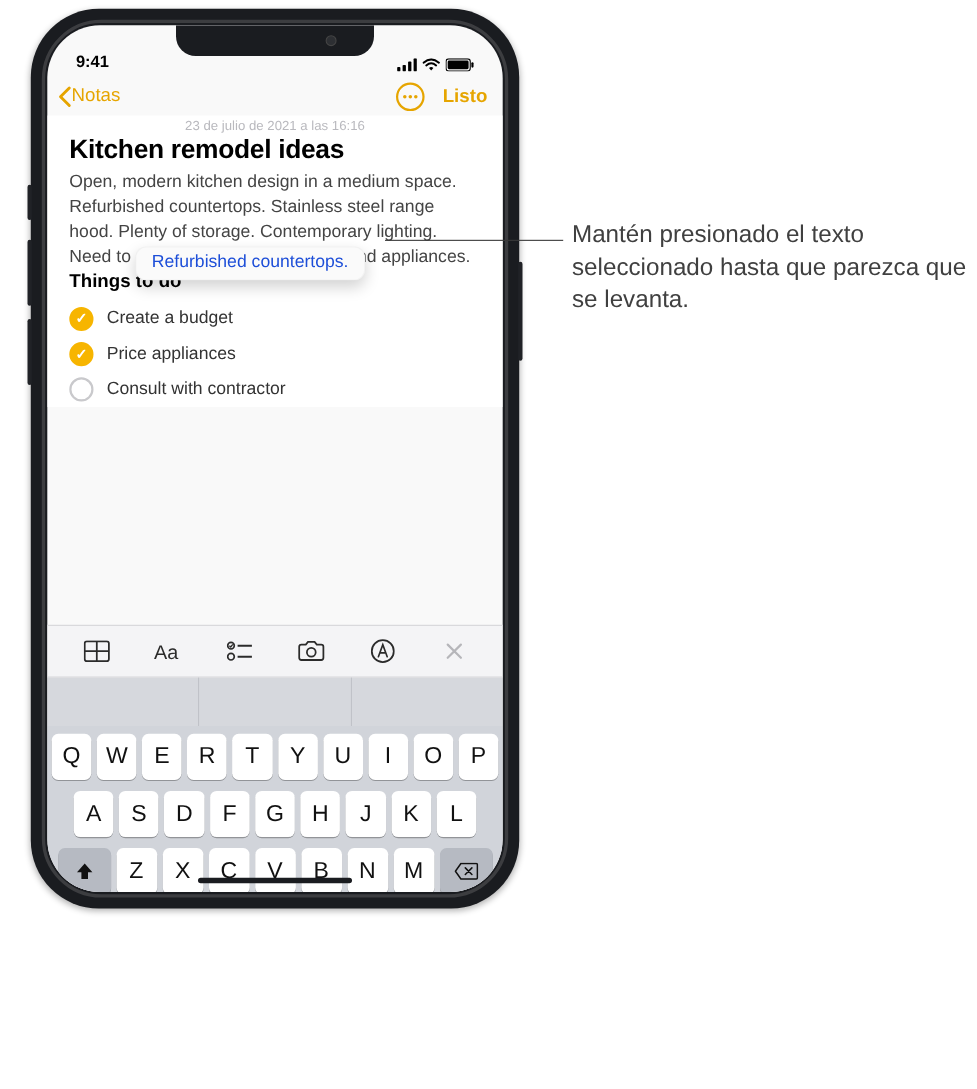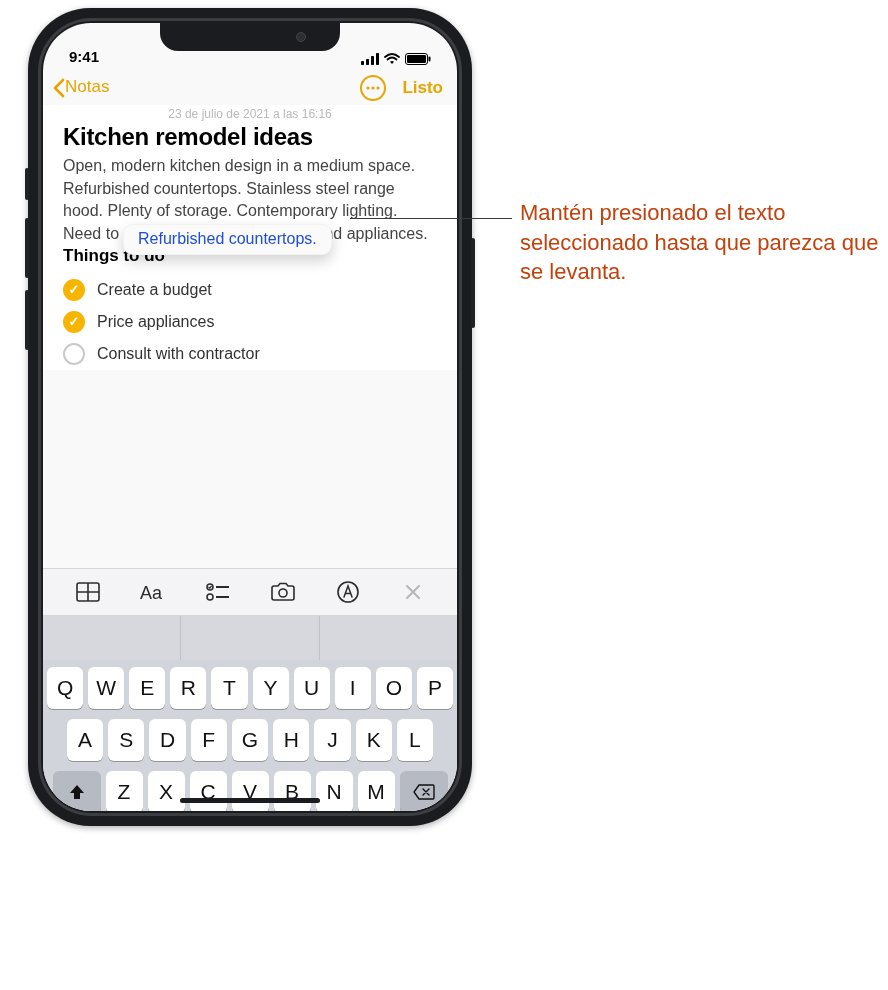--- a/index.html
+++ b/index.html
@@ -228,21 +228,21 @@
   .callout-line{
     position:absolute;
     left:350px;top:218px;
     width:162px;height:1px;background:#3a3a3a;
   }
   .callout-text{
     position:absolute;
     left:520px;top:198px;
     width:360px;
     font-size:22px;
-    color:#c2410c;
+    color:#404040;
     line-height:1.35;
   }
 </style>
 </head>
 <body>
 
 <div class="phone">
   <div class="side-btn btn-left1"></div>
   <div class="side-btn btn-left2"></div>
   <div class="side-btn btn-left3"></div>

